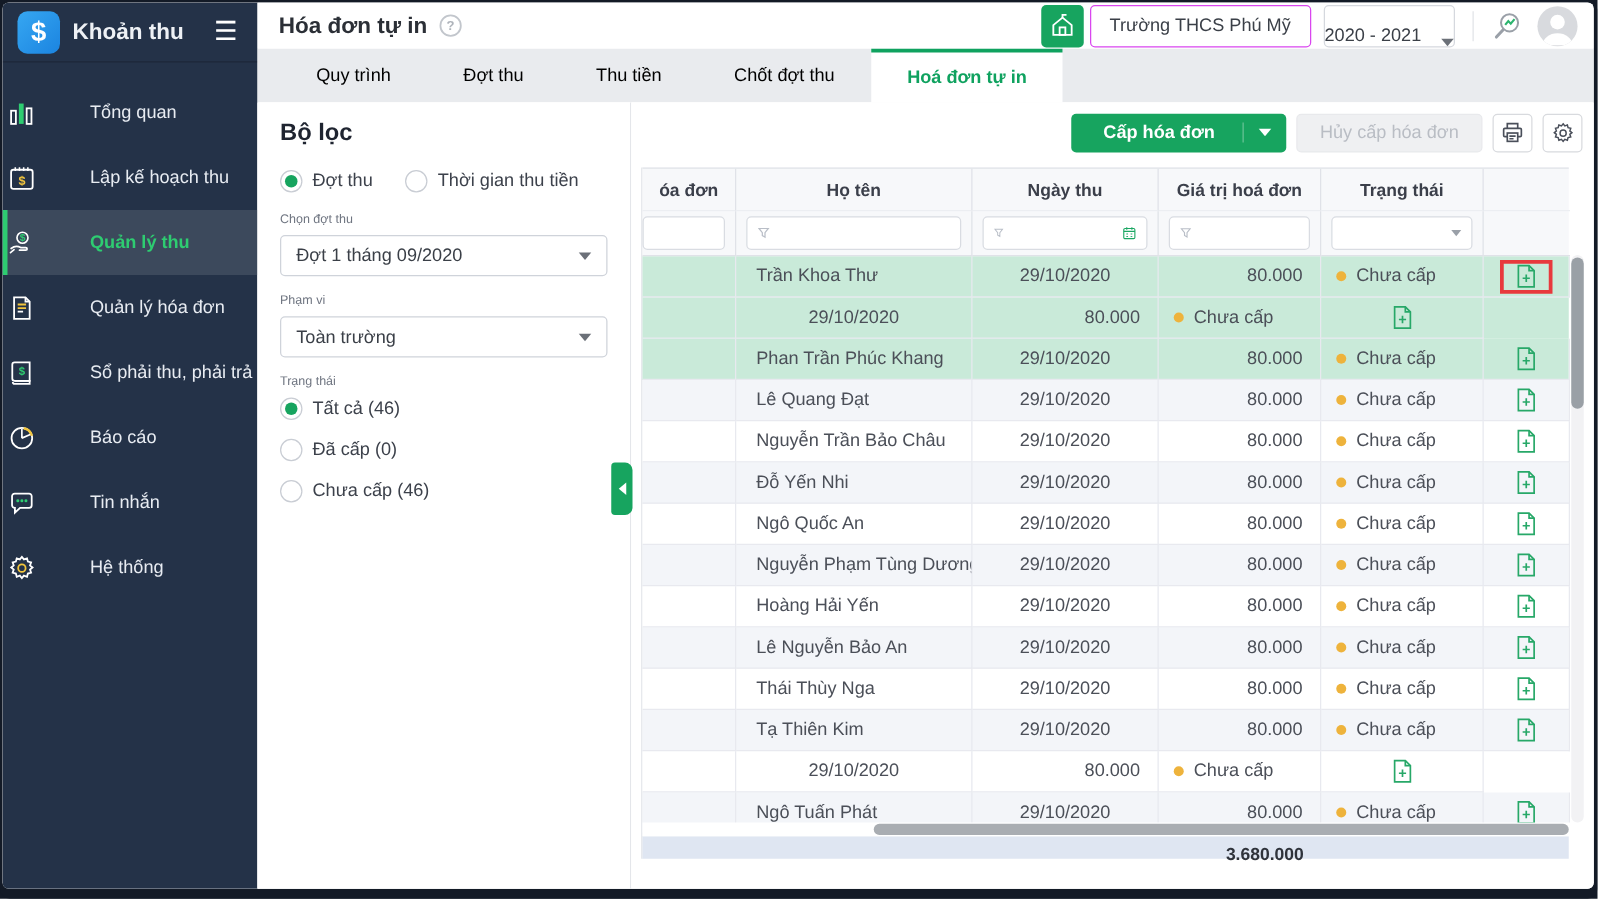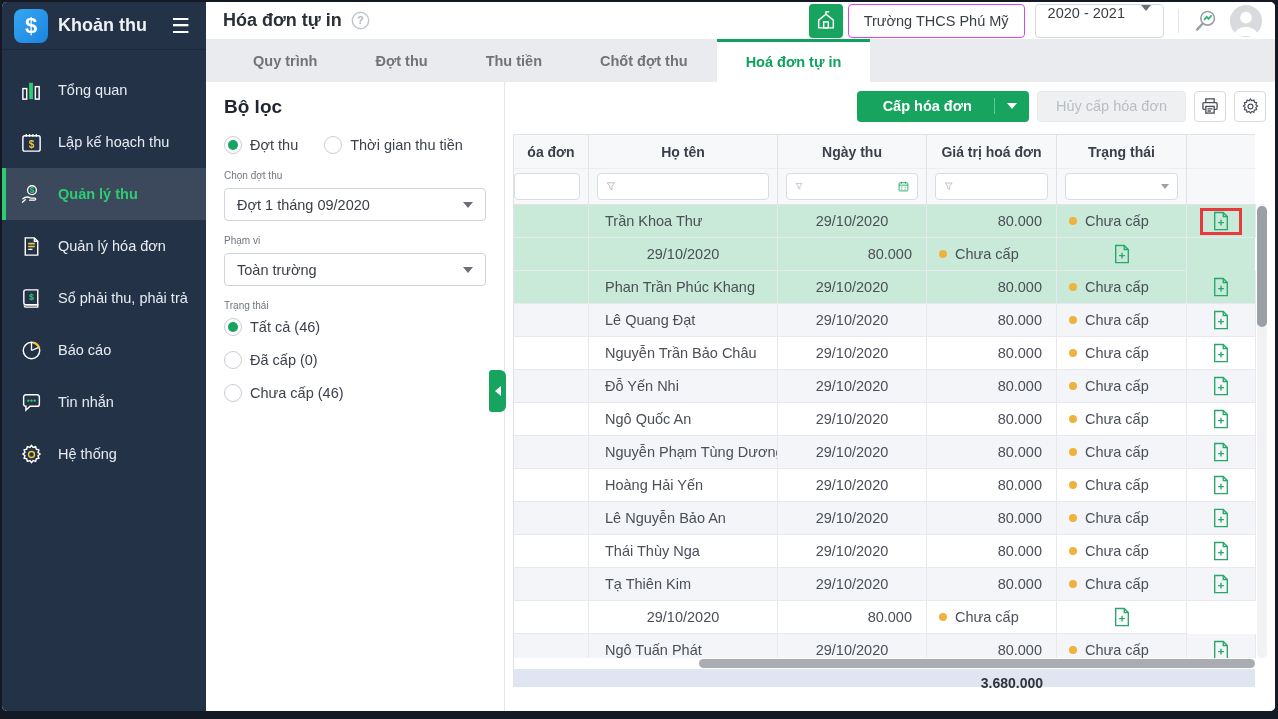--- a/index.html
+++ b/index.html
@@ -12,43 +12,43 @@
   .window { width: 100%; height: 100%; border-radius: 5px; overflow: hidden; display: flex; background: #fff; }
 
   
   .sidebar { width: 204px; background: #243248; color: #eef1f5; flex-shrink: 0; display: flex; flex-direction: column; }
   .sb-header { height: 48px; display: flex; align-items: center; padding: 0 12px; border-bottom: 1px solid rgba(0,0,0,.22); }
   .logo { width: 34px; height: 34px; border-radius: 8px; background: linear-gradient(135deg,#36a7f2,#1b84e0);
           color: #fff; font-size: 22px; font-weight: bold; display: flex; align-items: center; justify-content: center; }
   .sb-title { font-size: 18px; font-weight: bold; margin-left: 10px; flex: 1; }
   .hamburger { font-size: 21px; color: #fff; cursor: pointer; padding: 0 4px; }
   .sb-items { margin-top: 14px; }
-  .sb-item { height: 52px; display: flex; align-items: center; padding: 0 14px; cursor: pointer; border-left: 4px solid transparent; }
+  .sb-item { height: 52px; display: flex; align-items: center; padding: 0 0; cursor: pointer; border-left: 4px solid transparent; gap: 28px; }
   .sb-item .icon { width: 26px; height: 24px; display: flex; align-items: center; }
   .sb-item .lbl { margin-left: 12px; font-size: 14.5px; color: #e8ecf2; }
   .sb-item.active { background: #3c495c; border-left-color: #2ecc71; }
   .sb-item.active .lbl { color: #2ecc71; font-weight: bold; }
 
   
   .main { flex: 1; display: flex; flex-direction: column; min-width: 0; }
   .topbar { height: 37px; background: #fff; display: flex; align-items: center; padding: 0 12px 0 17px; flex-shrink: 0; }
   .page-title { font-size: 18px; font-weight: 600; color: #2b2f36; }
   .help { margin-left: 9px; display: flex; }
   .topbar-right { margin-left: auto; display: flex; align-items: center; gap: 10px; }
   .school-chip { display: flex; align-items: center; }
   .school-ic { width: 34px; height: 34px; background: #17a45f; border-radius: 4px; display: flex; align-items: center; justify-content: center; }
   .school-name { height: 34px; border: 1px solid #d946ef; border-radius: 4px; margin-left: 5px; padding: 0 15px;
                  display: flex; align-items: center; font-size: 14.5px; color: #3a3f47; }
-  .year-select { height: 34px; border: 1px solid #d5d8de; border-radius: 4px; padding: 0 12px; display: flex;
-                 align-items: flex-start; gap: 16px; font-size: 14.5px; color: #3a3f47; cursor: pointer; }
+  .year-select { height: 34px; border: 1px solid #d5d8de; border-radius: 4px; padding: 0 0; display: flex;
+                 align-items: flex-end; gap: 16px; font-size: 14.5px; color: #3a3f47; cursor: pointer; }
   .v-divider { width: 1px; height: 24px; background: #e1e3e7; margin: 0 4px; }
 
   
   .tabbar { height: 43px; background: #e9ebee; display: flex; padding-left: 18px; flex-shrink: 0; }
-  .tab { padding: 0 29px; display: flex; align-items: center; font-size: 14.5px; color: #737373; cursor: pointer; font-weight: bold; }
+  .tab { padding: 0 29px; display: flex; align-items: center; font-size: 14.5px; color: #000000; cursor: pointer; }
   .tab.active { background: #fff; color: #0fa25f; font-weight: 600; border-top: 3px solid #0fa25f; }
 
   
   .content { flex: 1; display: flex; position: relative; min-height: 0; background: #fff; }
   .filter-panel { width: 299px; background: #fff; border-right: 1px solid #e4e6ea; padding: 14px 18px; flex-shrink: 0; }
   .fp-title { font-size: 19px; font-weight: bold; color: #1f2430; margin-bottom: 18px; }
   .radio-row { display: flex; gap: 26px; margin-bottom: 16px; }
   .radio { display: flex; align-items: center; gap: 8px; cursor: pointer; font-size: 14.5px; color: #3c414b; }
   .radio .dot { width: 18px; height: 18px; border: 1px solid #c9cdd4; border-radius: 50%; background: #fff;
                 display: flex; align-items: center; justify-content: center; flex-shrink: 0; }

